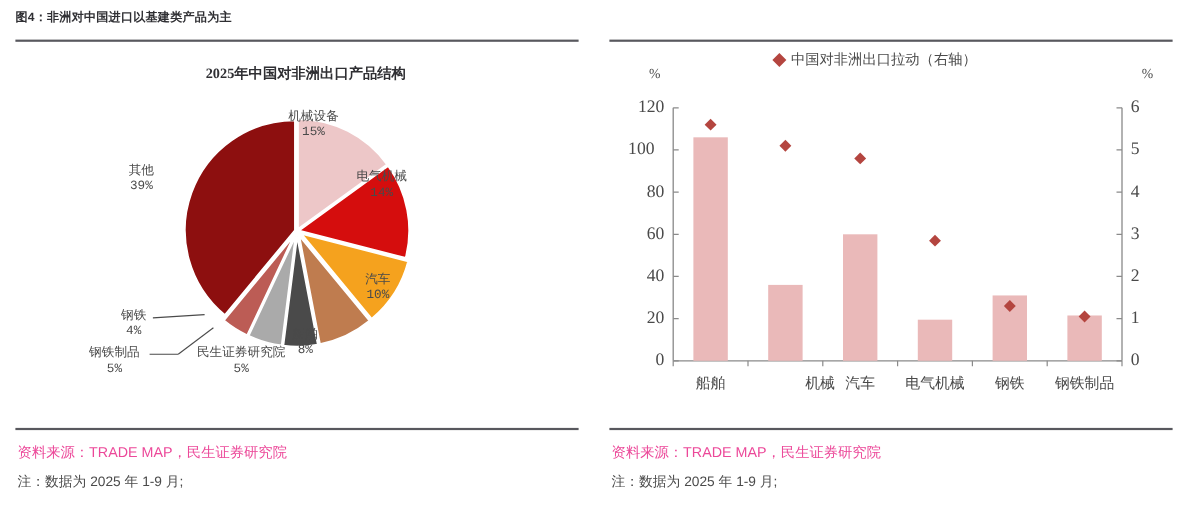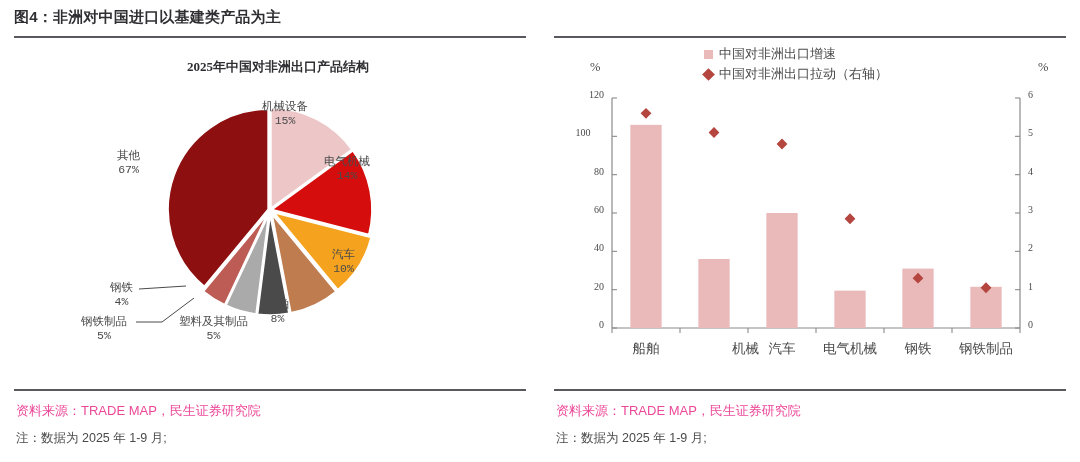--- a/index.html
+++ b/index.html
@@ -10,21 +10,21 @@
     color:#3c3c3c;
     overflow:hidden;
   }
   .sheet{position:relative;width:1080px;height:462px;display:flex;}
   .panel{position:relative;width:540px;height:462px;box-sizing:border-box;}
   .panel-inner{position:absolute;left:14px;right:14px;top:0;bottom:0;}
 
   
   .fig-title{
     position:absolute;left:0;right:0;top:8px;
-    font-size:15px;font-weight:bold;color:#2f2f33;
+    font-size:11px;font-weight:bold;color:#2f2f33;
     letter-spacing:0.2px;white-space:nowrap;
   }
   .title-rule{
     position:absolute;left:0;right:0;top:36px;
     border-bottom:2.2px solid #58585e;
   }
 
   
   .footer-rule{
     position:absolute;left:0;right:0;top:389px;
@@ -73,21 +73,21 @@
     transform:rotate(45deg);
   }
   .ax-unit{
     position:absolute;
     font-family:"Liberation Serif","DejaVu Serif",serif;
     font-size:12.5px;color:#4a4a4a;
   }
   .tick-lbl{
     position:absolute;
     font-family:"Liberation Serif","DejaVu Serif",serif;
-    font-size:10px;color:#4a4a4a;
+    font-size:16px;color:#4a4a4a;
     white-space:nowrap;
   }
   .cat-lbl{
     position:absolute;
     font-family:"Liberation Serif","DejaVu Serif",serif;
     font-size:13.5px;color:#4a4a4a;
     white-space:nowrap;text-align:center;
   }
 </style>
 </head>
@@ -131,37 +131,37 @@
           <span>汽车</span>
           <span class="pct">10%</span>
         </div>
 
         <div class="pie-label" style="left:252px;top:222px;">
           <span>船舶</span>
           <span class="pct">8%</span>
         </div>
 
         <div class="pie-label" style="left:165px;top:239px;">
-          <span>塑料及其制品</span>
+          <span>民生证券研究院</span>
           <span class="pct">5%</span>
         </div>
 
         <div class="pie-label" style="left:67px;top:239px;">
           <span>钢铁制品</span>
           <span class="pct">5%</span>
         </div>
 
         <div class="pie-label" style="left:96px;top:205px;">
           <span>钢铁</span>
           <span class="pct">4%</span>
         </div>
 
         <div class="pie-label" style="left:103px;top:73px;">
           <span>其他</span>
-          <span class="pct">67%</span>
+          <span class="pct">39%</span>
         </div>
 
         <svg width="512" height="300" viewBox="0 0 512 300" style="position:absolute;left:0;top:0;pointer-events:none;">
           <line x1="125" y1="213" x2="172" y2="210" stroke="#4a4a4a" stroke-width="1"></line>
           <line x1="122" y1="246" x2="148" y2="246" stroke="#4a4a4a" stroke-width="1"></line>
           <line x1="148" y1="246" x2="180" y2="222" stroke="#4a4a4a" stroke-width="1"></line>
         </svg>
       </div>
 
       <div class="footer-rule"></div>
@@ -171,24 +171,20 @@
   </div>
 
   <div class="panel">
     <div class="panel-inner">
 
       <div class="title-rule"></div>
 
       <div class="bar-wrap">
 
         <div class="legend">
-          <div class="legend-row">
-            <span class="legend-swatch"></span>
-            <span>中国对非洲出口增速</span>
-          </div>
           <div class="legend-row">
             <span class="legend-dia"></span>
             <span>中国对非洲出口拉动（右轴）</span>
           </div>
         </div>
 
         <div class="ax-unit" style="left:36px;top:20px;">%</div>
         <div class="ax-unit" style="left:484px;top:20px;">%</div>
 
         <svg width="512" height="345" viewBox="0 0 512 345" style="position:absolute;left:0;top:0;">

